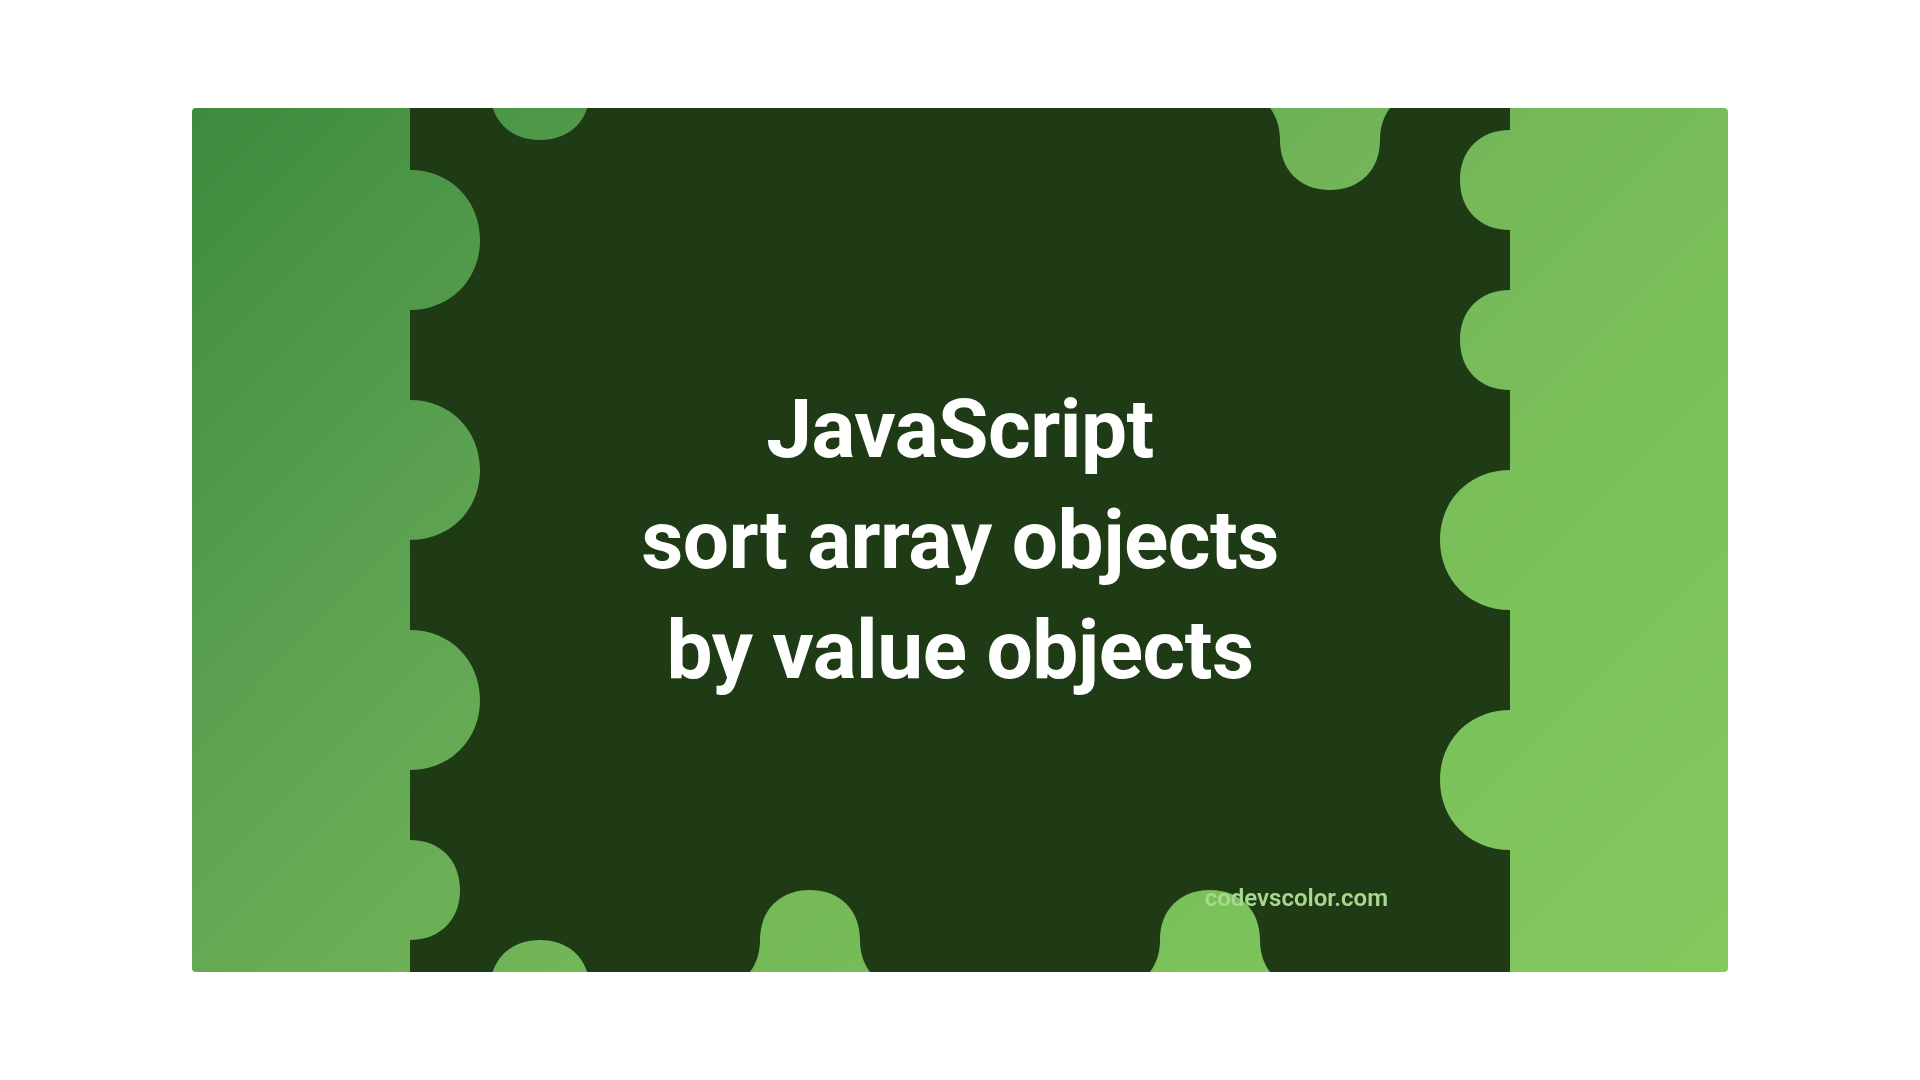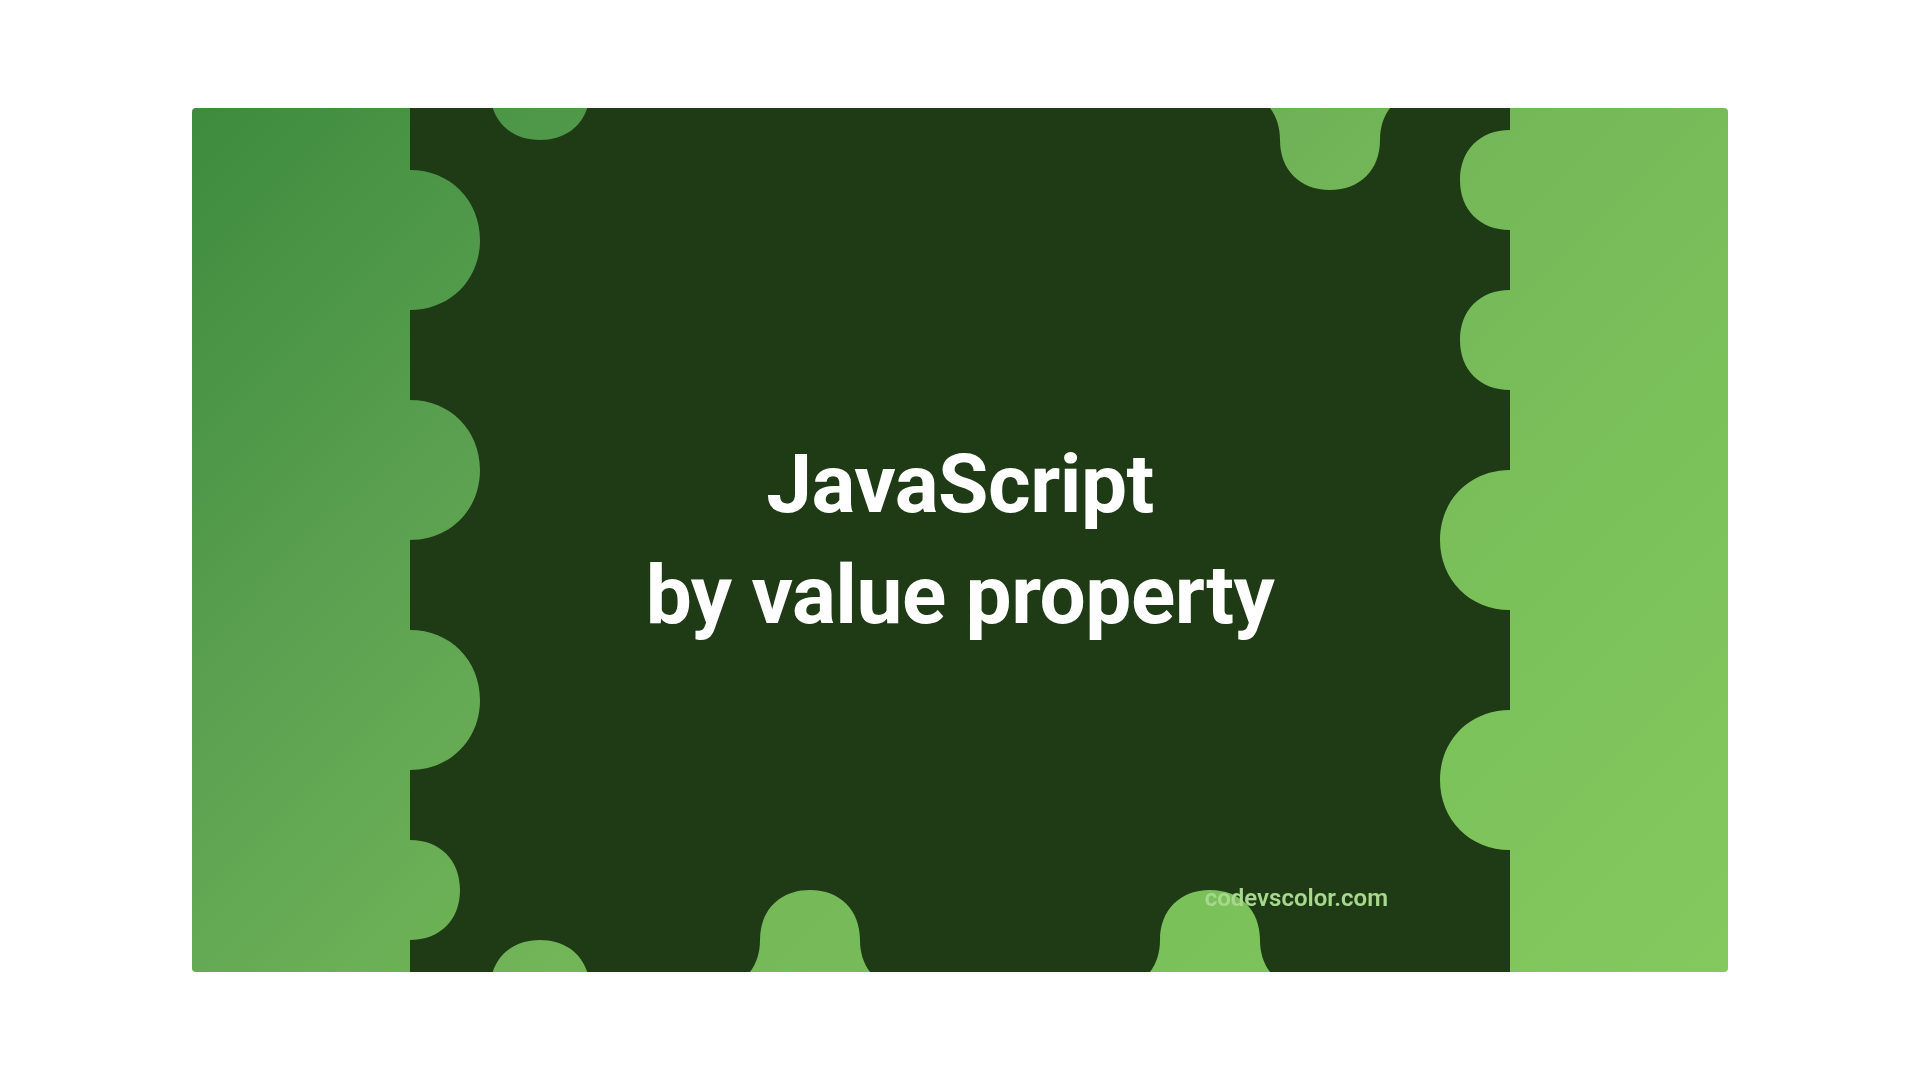--- a/index.html
+++ b/index.html
@@ -130,18 +130,19 @@
         C 160 50 180 30 180 0
         L 280 0
         Z
       "></path>
     </svg>
   </div>
 
   <div class="content">
     <div class="title">
       <div>JavaScript</div>
-      <div>by value property</div>
+      <div>sort array objects</div>
+      <div>by value objects</div>
     </div>
   </div>
 
   <div class="watermark">codevscolor.com</div>
 </div>
 
 </body></html>

